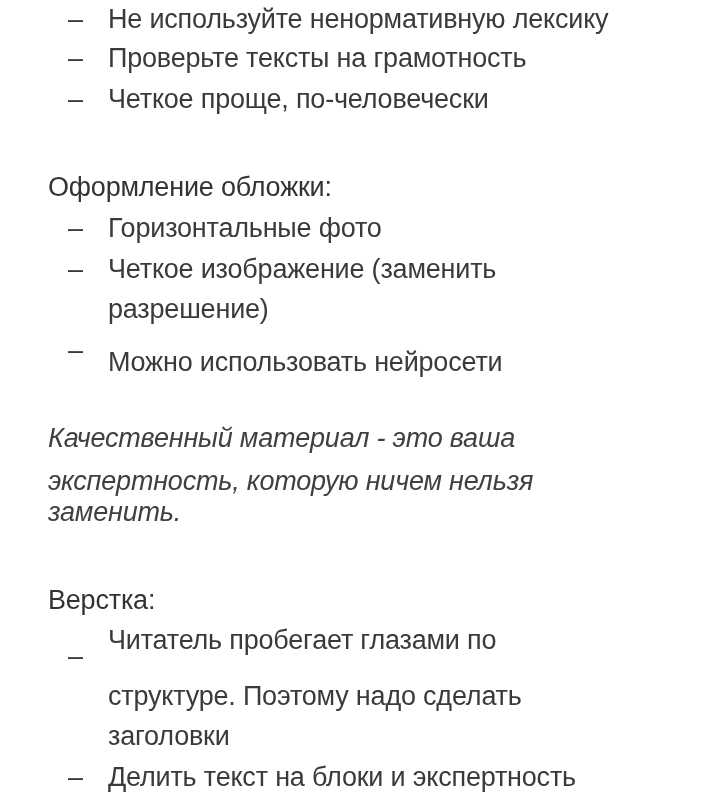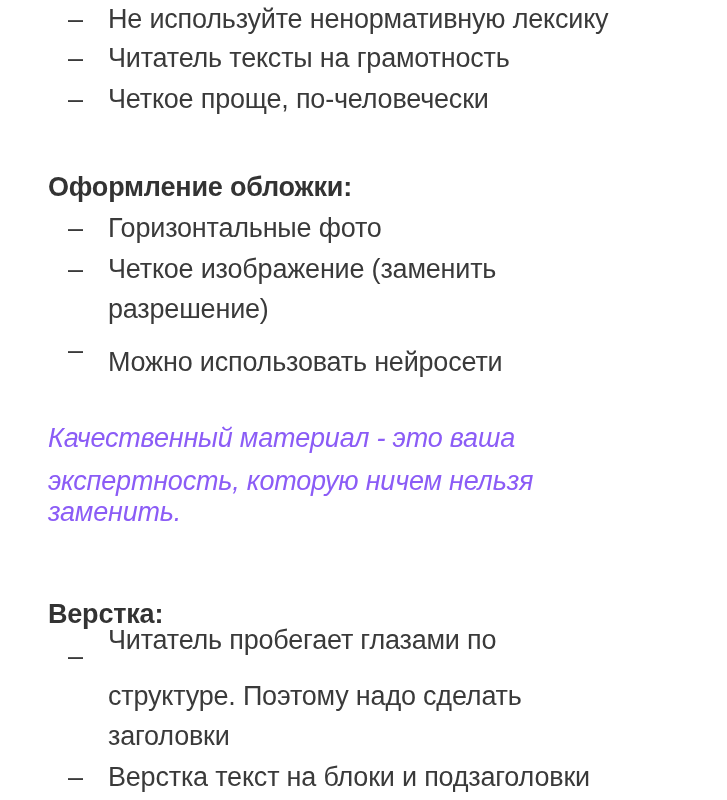--- a/index.html
+++ b/index.html
@@ -5,55 +5,55 @@
   html, body { margin: 0; padding: 0; background: #ffffff; }
   body {
     width: 727px; height: 800px; overflow: hidden; position: relative;
     font-family: "Liberation Sans", "DejaVu Sans", sans-serif;
     color: #3a3a3a;
   }
   .doc { position: absolute; left: 0; top: 0; width: 727px; }
   .line { position: absolute; font-size: 27px; line-height: 32px; white-space: nowrap; letter-spacing: -0.2px; }
   .dash { position: absolute; left: 68px; font-size: 27px; line-height: 32px; }
   .item { left: 108px; text-align: right; }
-  .heading { left: 48px; font-weight: bold; color: #333333; text-align: right; }
-  .italic { left: 48px; font-style: italic; color: #8b5cf6; }
+  .heading { left: 48px; font-weight: normal; color: #333333; text-align: right; }
+  .italic { left: 48px; font-style: italic; color: #404040; }
 </style>
 </head>
 <body>
 
 <div class="doc">
 
   <span class="dash" style="top:3px">–</span>
   <span class="line item" style="top:3px">Не используйте ненормативную лексику</span>
 
   <span class="dash" style="top:42px">–</span>
-  <span class="line item" style="top:42px">Читатель тексты на грамотность</span>
+  <span class="line item" style="top:42px">Проверьте тексты на грамотность</span>
 
   <span class="dash" style="top:83px">–</span>
   <span class="line item" style="top:83px">Четкое проще, по-человечески</span>
 
   <span class="line heading" style="top:171px">Оформление обложки:</span>
 
   <span class="dash" style="top:212px">–</span>
   <span class="line item" style="top:212px">Горизонтальные фото</span>
 
   <span class="dash" style="top:253px">–</span>
   <span class="line item" style="top:253px">Четкое изображение (заменить</span>
   <span class="line item" style="top:293px">разрешение)</span>
 
   <span class="dash" style="top:334px">–</span>
   <span class="line item" style="top:346px">Можно использовать нейросети</span>
 
   <span class="line italic" style="top:422px">Качественный материал - это ваша</span>
   <span class="line italic" style="top:465px">экспертность, которую ничем нельзя</span>
   <span class="line italic" style="top:496px">заменить.</span>
 
-  <span class="line heading" style="top:598px">Верстка:</span>
+  <span class="line heading" style="top:584px">Верстка:</span>
 
   <span class="dash" style="top:640px">–</span>
   <span class="line item" style="top:624px">Читатель пробегает глазами по</span>
   <span class="line item" style="top:680px">структуре. Поэтому надо сделать</span>
   <span class="line item" style="top:720px">заголовки</span>
 
   <span class="dash" style="top:761px">–</span>
-  <span class="line item" style="top:761px">Верстка текст на блоки и подзаголовки</span>
+  <span class="line item" style="top:761px">Делить текст на блоки и экспертность</span>
 </div>
 
 </body></html>

